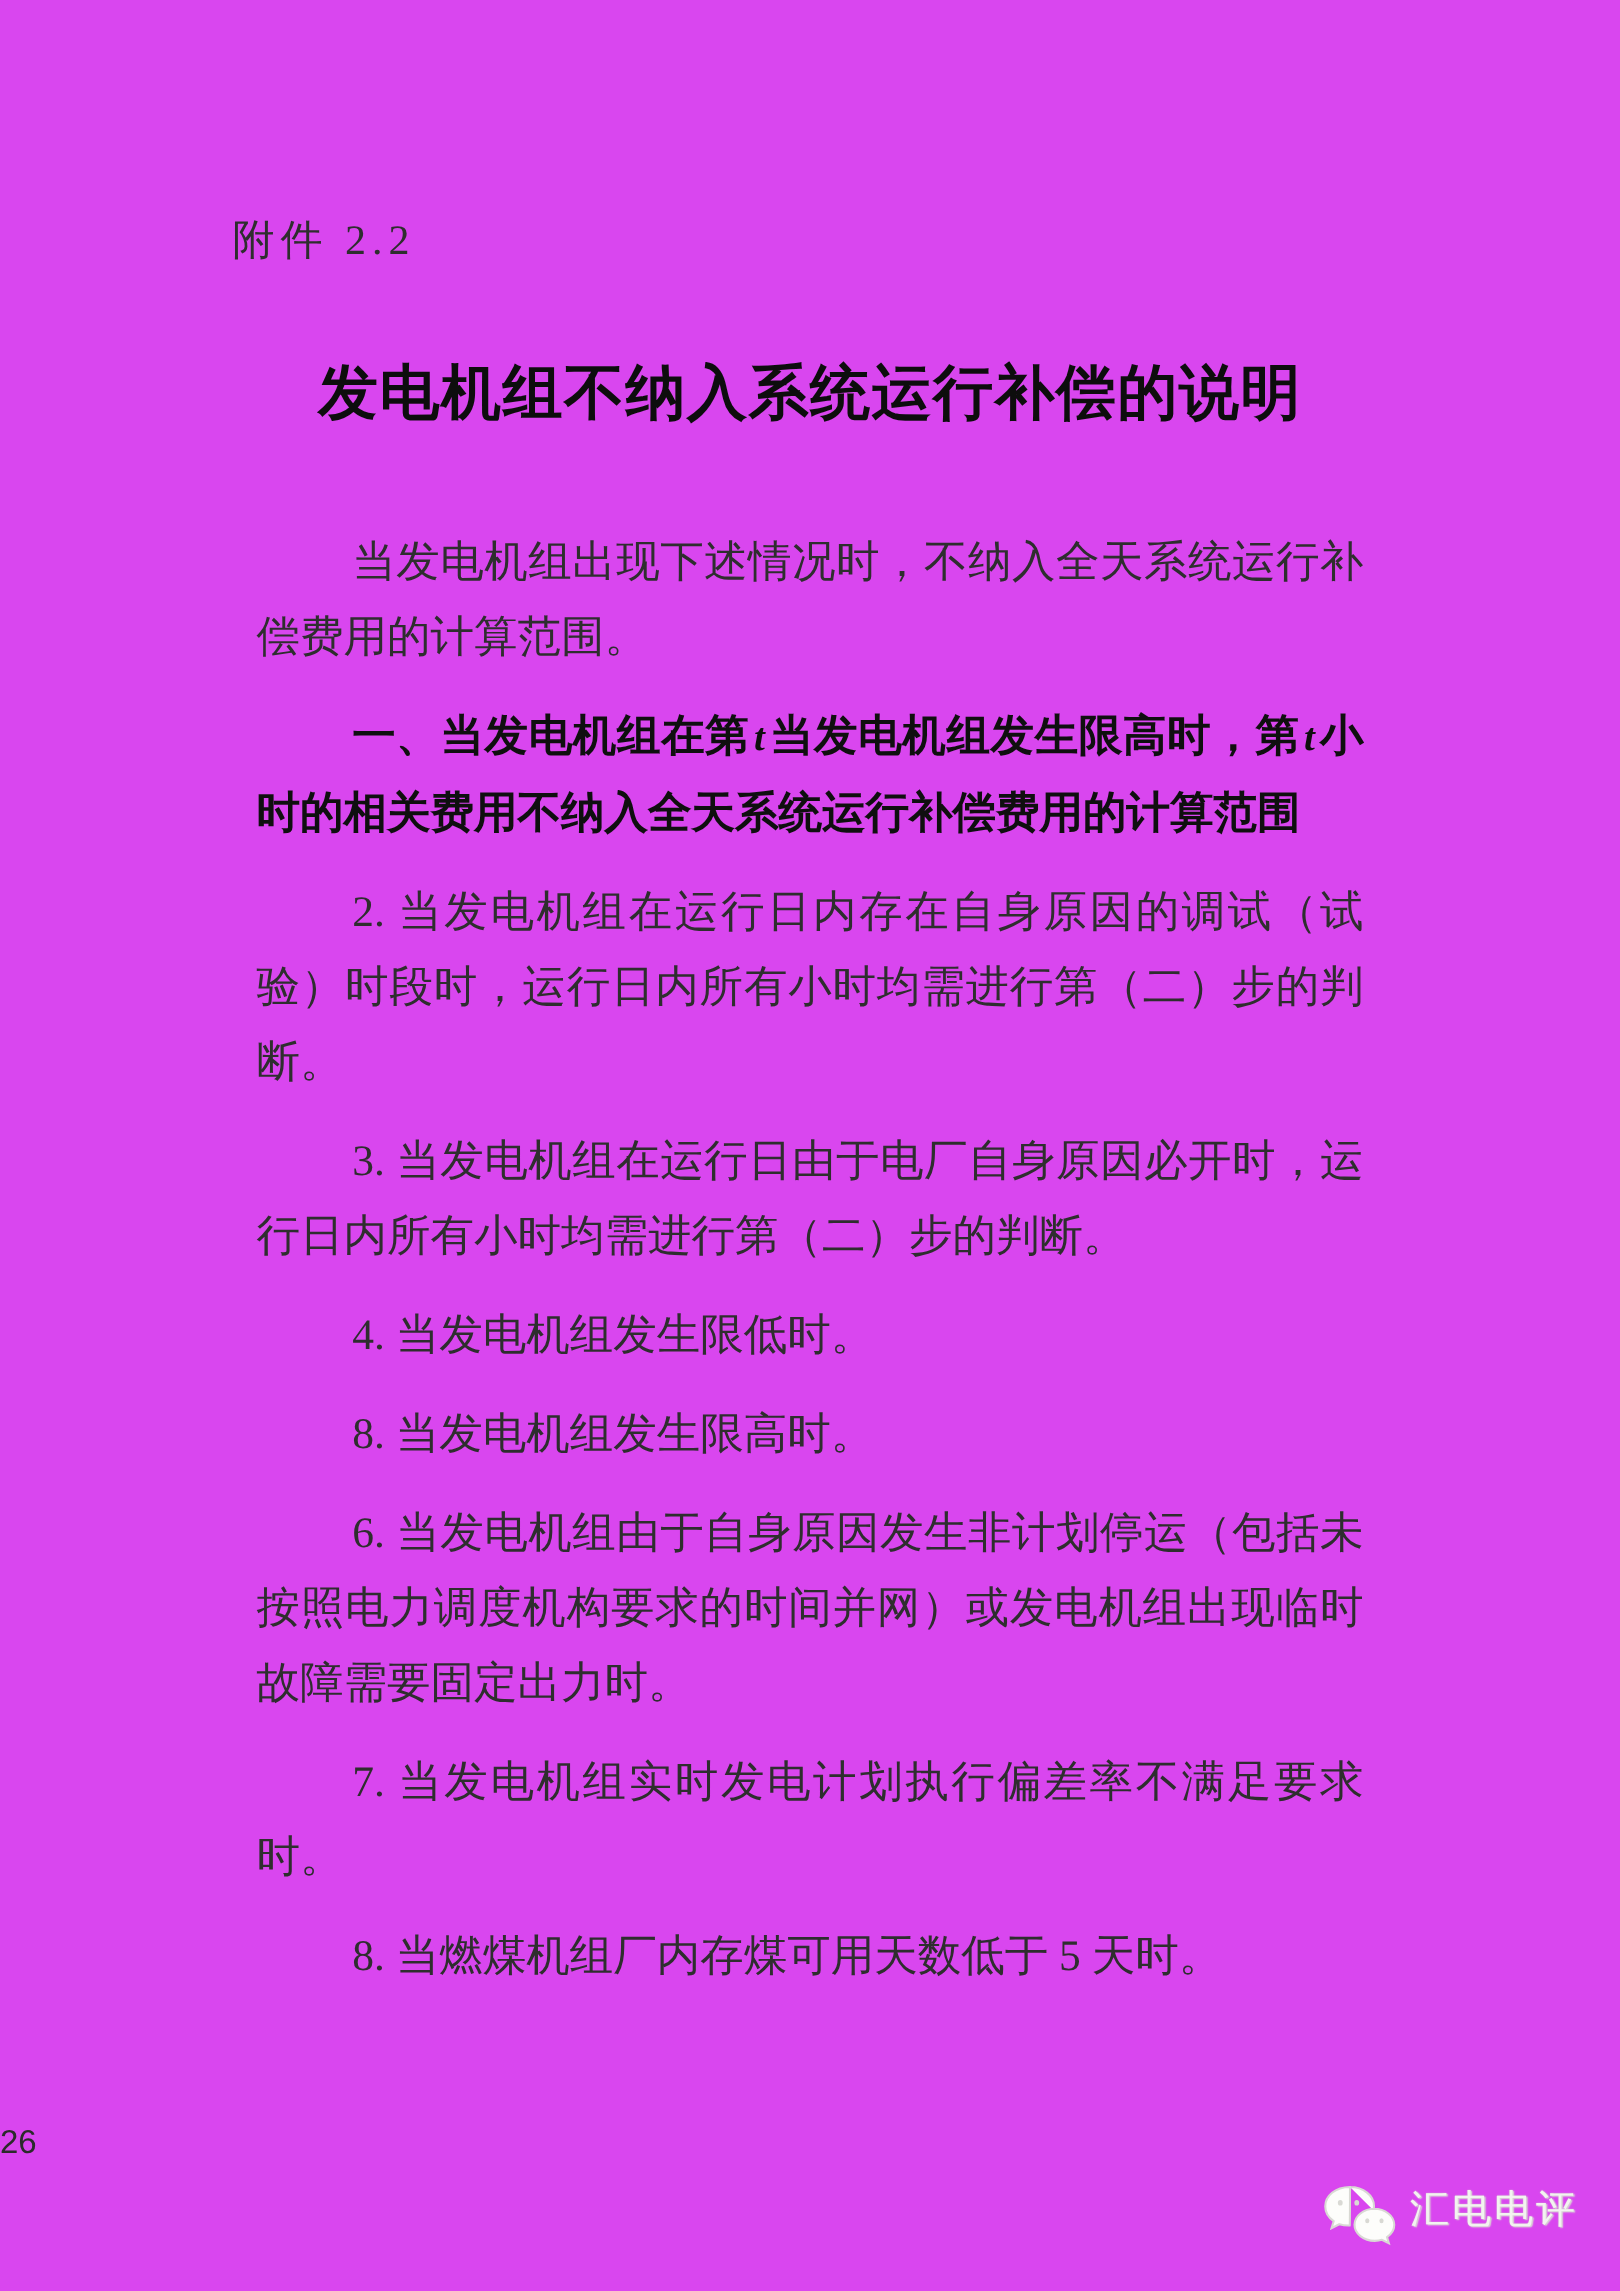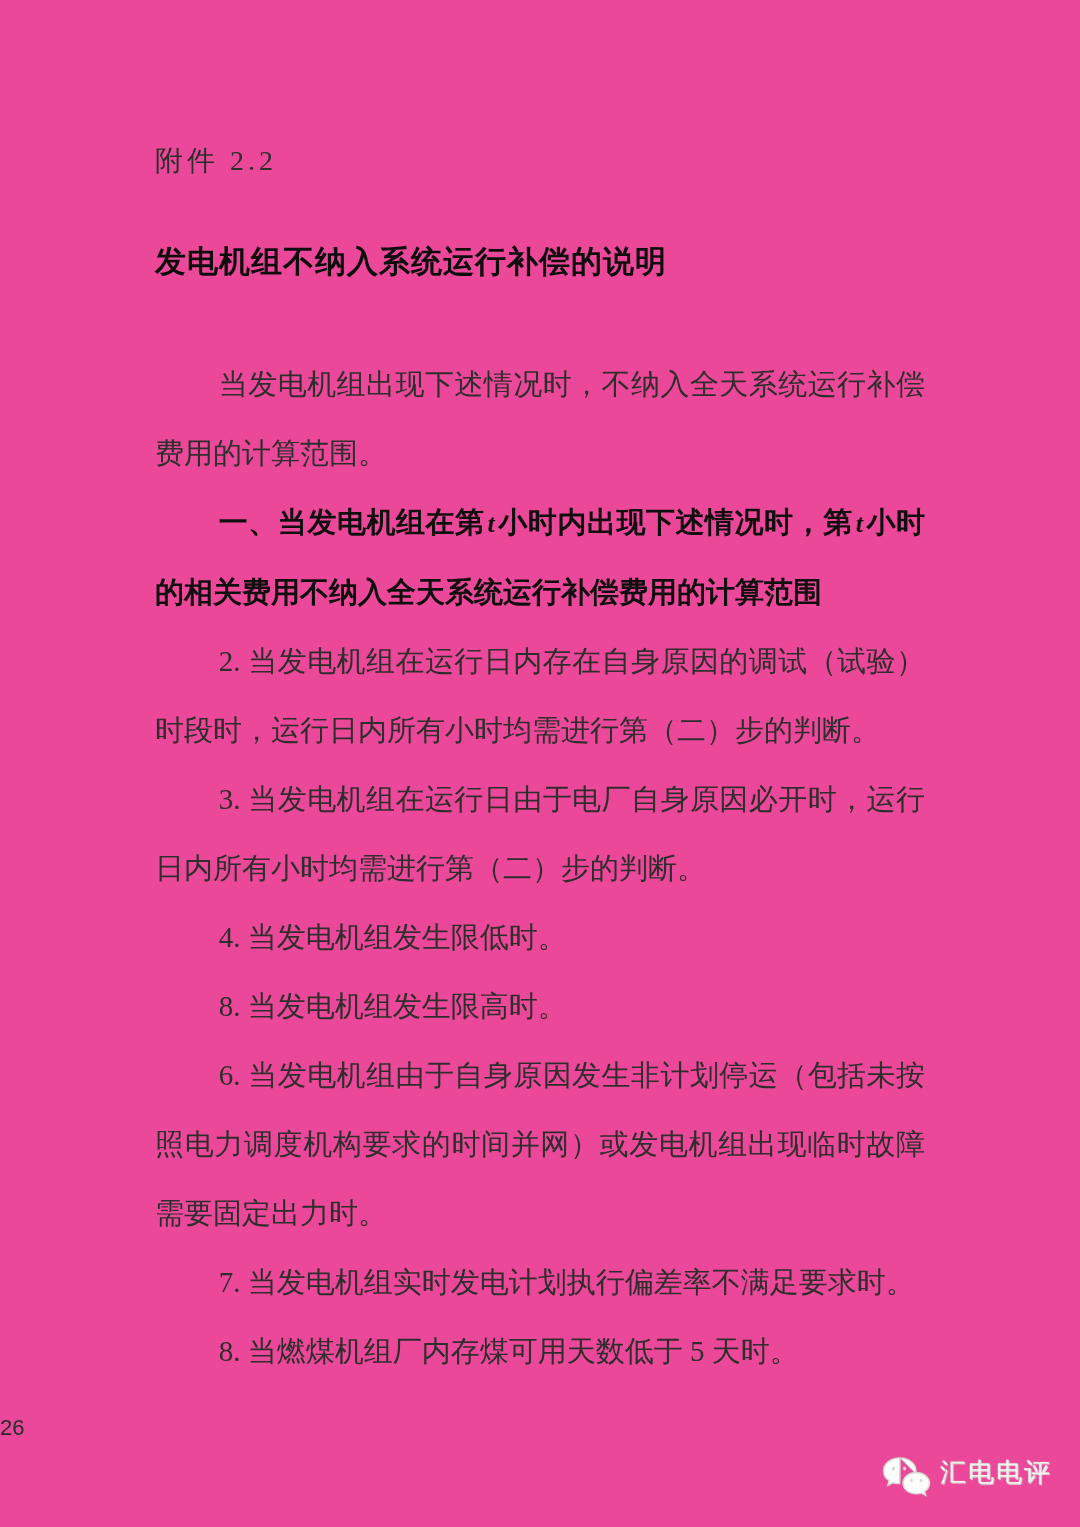--- a/index.html
+++ b/index.html
@@ -4,54 +4,55 @@
 <style>
   html, body {
     margin: 0;
     padding: 0;
     background: #ffffff;
   }
   #page {
     position: relative;
     width: 1080px;
     height: 1527px;
-    background: #ec4899;
+    background: #d946ef;
     overflow: hidden;
     font-family: "Liberation Serif", "DejaVu Serif", serif;
     color: #2e2e2e;
   }
   #content {
     position: absolute;
     left: 155px;
     top: 146px;
     width: 770px;
   }
   .attachment-label {
     font-size: 28px;
     line-height: 30px;
     letter-spacing: 4px;
     color: #2e2e2e;
   }
   .doc-title {
     margin-top: 62px;
     font-family: "Liberation Sans", "DejaVu Sans", sans-serif;
     font-weight: 700;
-    font-size: 31px;
+    font-size: 40px;
     line-height: 48px;
+    text-align: center;
     letter-spacing: 1px;
     color: #0d0d0d;
     white-space: nowrap;
   }
   .body-text {
     margin-top: 64px;
   }
   .para {
-    margin: 0;
+    margin: 16px;
     font-size: 29px;
-    line-height: 69px;
+    line-height: 50px;
     text-align: justify;
     text-justify: inter-character;
     text-indent: 2.2em;
     color: #2e2e2e;
   }
   .para.bold-heading {
     font-family: "Liberation Sans", "DejaVu Sans", sans-serif;
     font-weight: 700;
     color: #0f0f0f;
   }
@@ -96,21 +97,21 @@
   <div id="content">
 
     <div class="attachment-label">附件 2.2</div>
 
     <div class="doc-title">发电机组不纳入系统运行补偿的说明</div>
 
     <div class="body-text">
 
       <p class="para">当发电机组出现下述情况时，不纳入全天系统运行补偿费用的计算范围。</p>
 
-      <p class="para bold-heading"><span>一、当发电机组在第</span><span class="var-t">t</span><span>小时内出现下述情况时，第</span><span class="var-t">t</span><span>小时的相关费用不纳入全天系统运行补偿费用的计算范围</span></p>
+      <p class="para bold-heading"><span>一、当发电机组在第</span><span class="var-t">t</span><span>当发电机组发生限高时，第</span><span class="var-t">t</span><span>小时的相关费用不纳入全天系统运行补偿费用的计算范围</span></p>
 
 
       <p class="para">2. 当发电机组在运行日内存在自身原因的调试（试验）时段时，运行日内所有小时均需进行第（二）步的判断。</p>
       <p class="para">3. 当发电机组在运行日由于电厂自身原因必开时，运行日内所有小时均需进行第（二）步的判断。</p>
       <p class="para">4. 当发电机组发生限低时。</p>
       <p class="para">8. 当发电机组发生限高时。</p>
       <p class="para">6. 当发电机组由于自身原因发生非计划停运（包括未按照电力调度机构要求的时间并网）或发电机组出现临时故障需要固定出力时。</p>
       <p class="para">7. 当发电机组实时发电计划执行偏差率不满足要求时。</p>
       <p class="para">8. 当燃煤机组厂内存煤可用天数低于 5 天时。</p>
 

